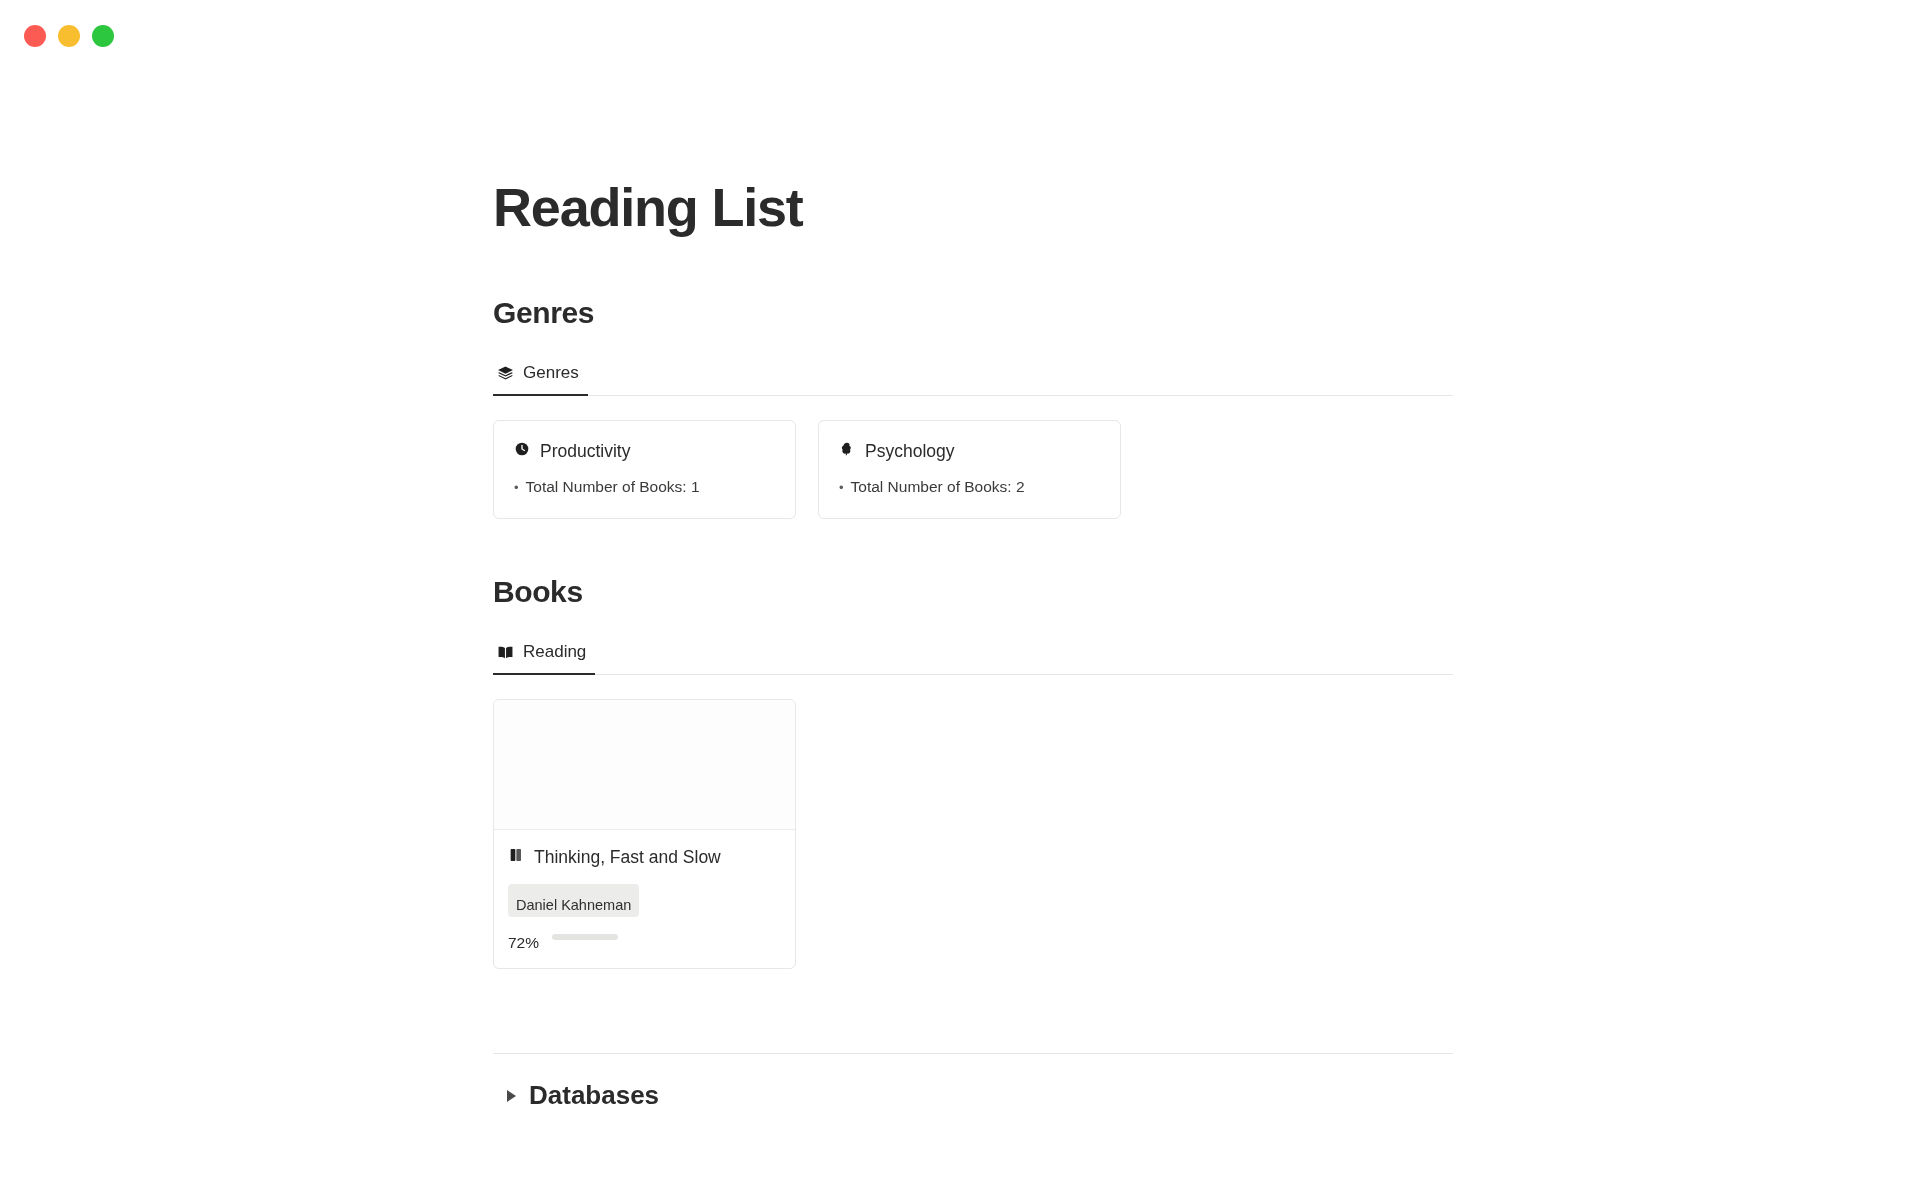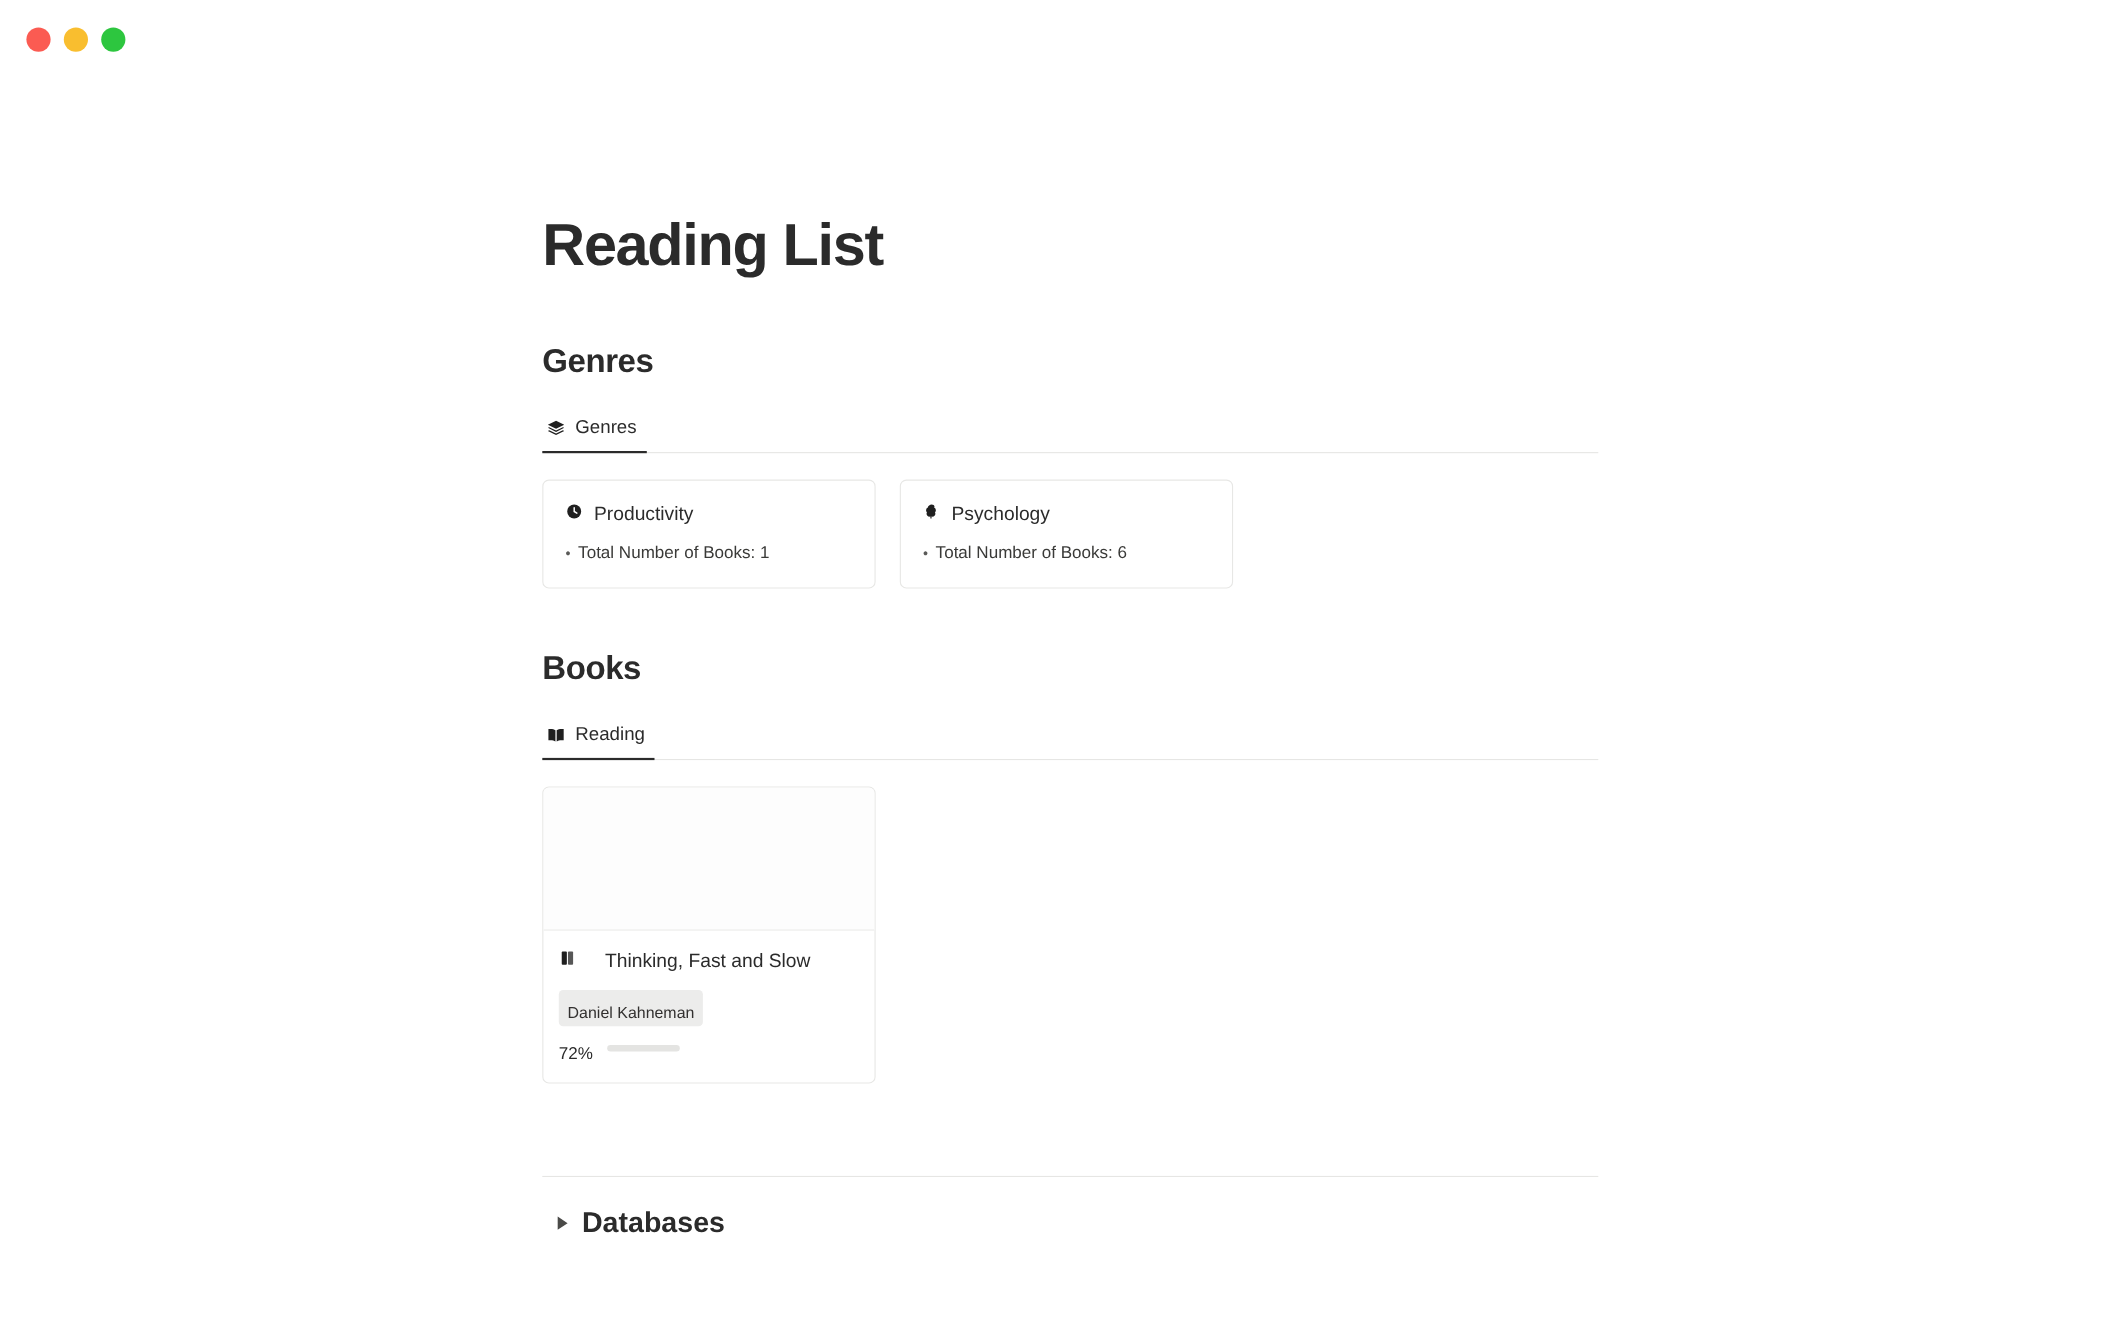--- a/index.html
+++ b/index.html
@@ -25,21 +25,21 @@
     border-radius: 50%;
   }
   .light.close { background: #fb5b52; }
   .light.min   { background: #f9be2f; }
   .light.max   { background: #2dc63f; }
 
   
   .page {
     position: absolute;
     left: 493px;
-    top: 16px;
+    top: 0;
     width: 960px;
     padding-top: 176px;
   }
 
   .page-title {
     font-size: 54px;
     font-weight: bold;
     letter-spacing: -1.2px;
     color: #2b2b2b;
     margin-bottom: 58px;
@@ -117,21 +117,21 @@
   }
   .book-cover {
     height: 130px;
     background: #fdfdfd;
     border-bottom: 1px solid #ececea;
   }
   .book-body { padding: 17px 14px 16px 14px; }
   .book-title {
     display: flex;
     align-items: center;
-    gap: 26px;
+    gap: 10px;
     font-size: 17.5px;
     color: #2b2b2b;
     margin-bottom: 16px;
   }
   .tag {
     display: inline-block;
     background: #ececeb;
     color: #32302f;
     font-size: 14.5px;
     border-radius: 4px;
@@ -235,21 +235,21 @@
         <div class="gc-title">
           <span class="ic">
             <svg width="16" height="16" viewBox="0 0 24 24" fill="#1f1f1f">
               <path d="M12 2.5c-2.6 0-4.8 1.8-5.3 4.2-1.4.6-2.4 2-2.4 3.6 0 1.1.5 2.1 1.2 2.8-.3.6-.5 1.2-.5 1.9 0 2.2 1.8 4 4 4 .4 0 .8-.1 1.2-.2v2.7h1.6v-2.7c.4.1.8.2 1.2.2 2.2 0 4-1.8 4-4 0-.7-.2-1.3-.5-1.9.7-.7 1.2-1.7 1.2-2.8 0-1.6-1-3-2.4-3.6C16.8 4.3 14.6 2.5 12 2.5z"></path>
             </svg>
           </span>
           <span>Psychology</span>
         </div>
         <div class="gc-prop">
           <span class="gc-bullet">•</span>
-          <span>Total Number of Books: 6</span>
+          <span>Total Number of Books: 2</span>
         </div>
       </div>
 
     </div>
   </div>
 
   <div class="books-block">
     <div class="section-heading">Books</div>
 
     <div class="tabstrip">

